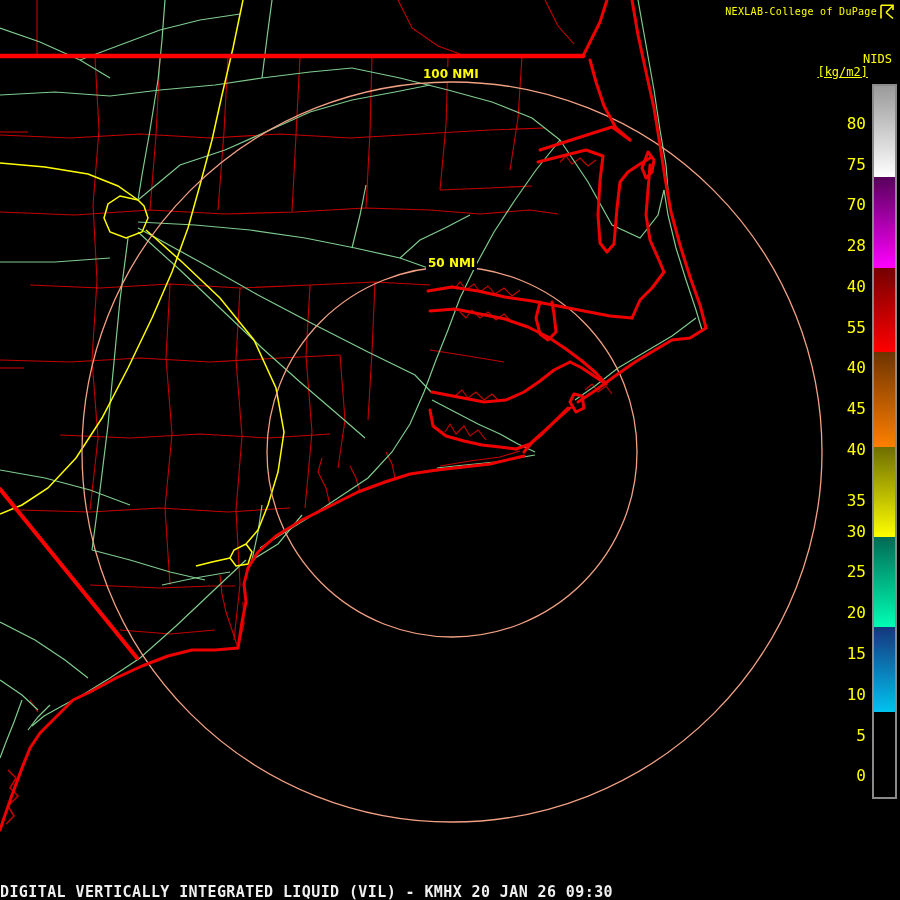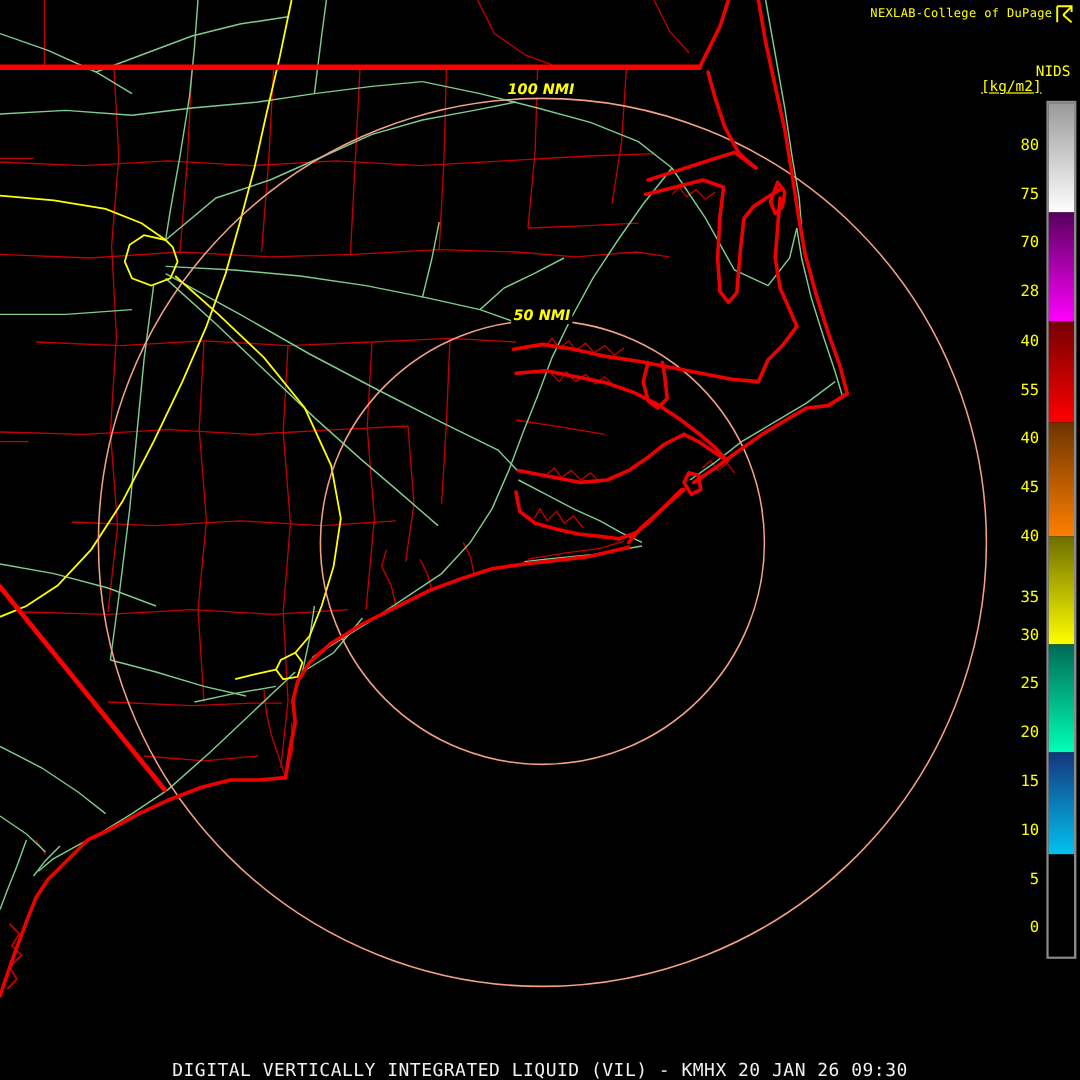--- a/index.html
+++ b/index.html
@@ -6,27 +6,27 @@
   #screen{position:relative;width:900px;height:900px;background:#000;overflow:hidden;
           font-family:"DejaVu Sans Mono",monospace;}
   #map-svg{position:absolute;left:0;top:0;width:900px;height:900px;}
   .ylw{color:#ffff00;}
   #header-source{position:absolute;top:6px;right:23px;font-size:10px;letter-spacing:.3px;white-space:pre;}
   #cod-logo{position:absolute;top:4px;right:5px;width:16px;height:16px;}
   #cbar-title{position:absolute;top:52px;right:8px;font-size:12px;margin-left:45px;}
   #cbar-units{position:absolute;top:65px;right:32px;font-size:12px;text-decoration:underline;}
   #colorbar{position:absolute;left:872px;top:84px;width:21px;height:711px;border:2px solid #8a8a8a;}
   #colorbar .seg{width:21px;}
-  .tick{position:absolute;width:46px;right:34px;text-align:right;font-size:13px;color:#ffff00;}
+  .tick{position:absolute;width:46px;right:34px;text-align:right;font-size:16px;color:#ffff00;}
   .ring-label{position:absolute;color:#ffff00;font-family:"DejaVu Sans",sans-serif;
-              font-size:12px;font-style:italic;font-weight:bold;background:#000;padding:0 2px;white-space:pre;}
+              font-size:12px;font-weight:bold;background:#000;padding:0 2px;white-space:pre;}
   #ring-label-100{left:421px;top:67px;}
   #ring-label-50{left:426px;top:256px;}
-  #footer-title{position:absolute;left:0;right:0;top:883px;text-align:center;
-                font-size:15px;letter-spacing:.4px;color:#efefef;white-space:pre;}
+  #footer-title{position:absolute;left:0;right:0;top:883px;
+                font-size:15px;letter-spacing:.4px;color:#efefef;white-space:pre;font-weight:bold;}
 </style>
 </head>
 <body>
 
 <div id="screen">
 
   <svg id="map-svg" viewBox="0 0 900 900" xmlns="http://www.w3.org/2000/svg">
 
     <g fill="none" stroke-width="1.1" stroke="#c40000">
       <path d="M37,0 V56"></path>

